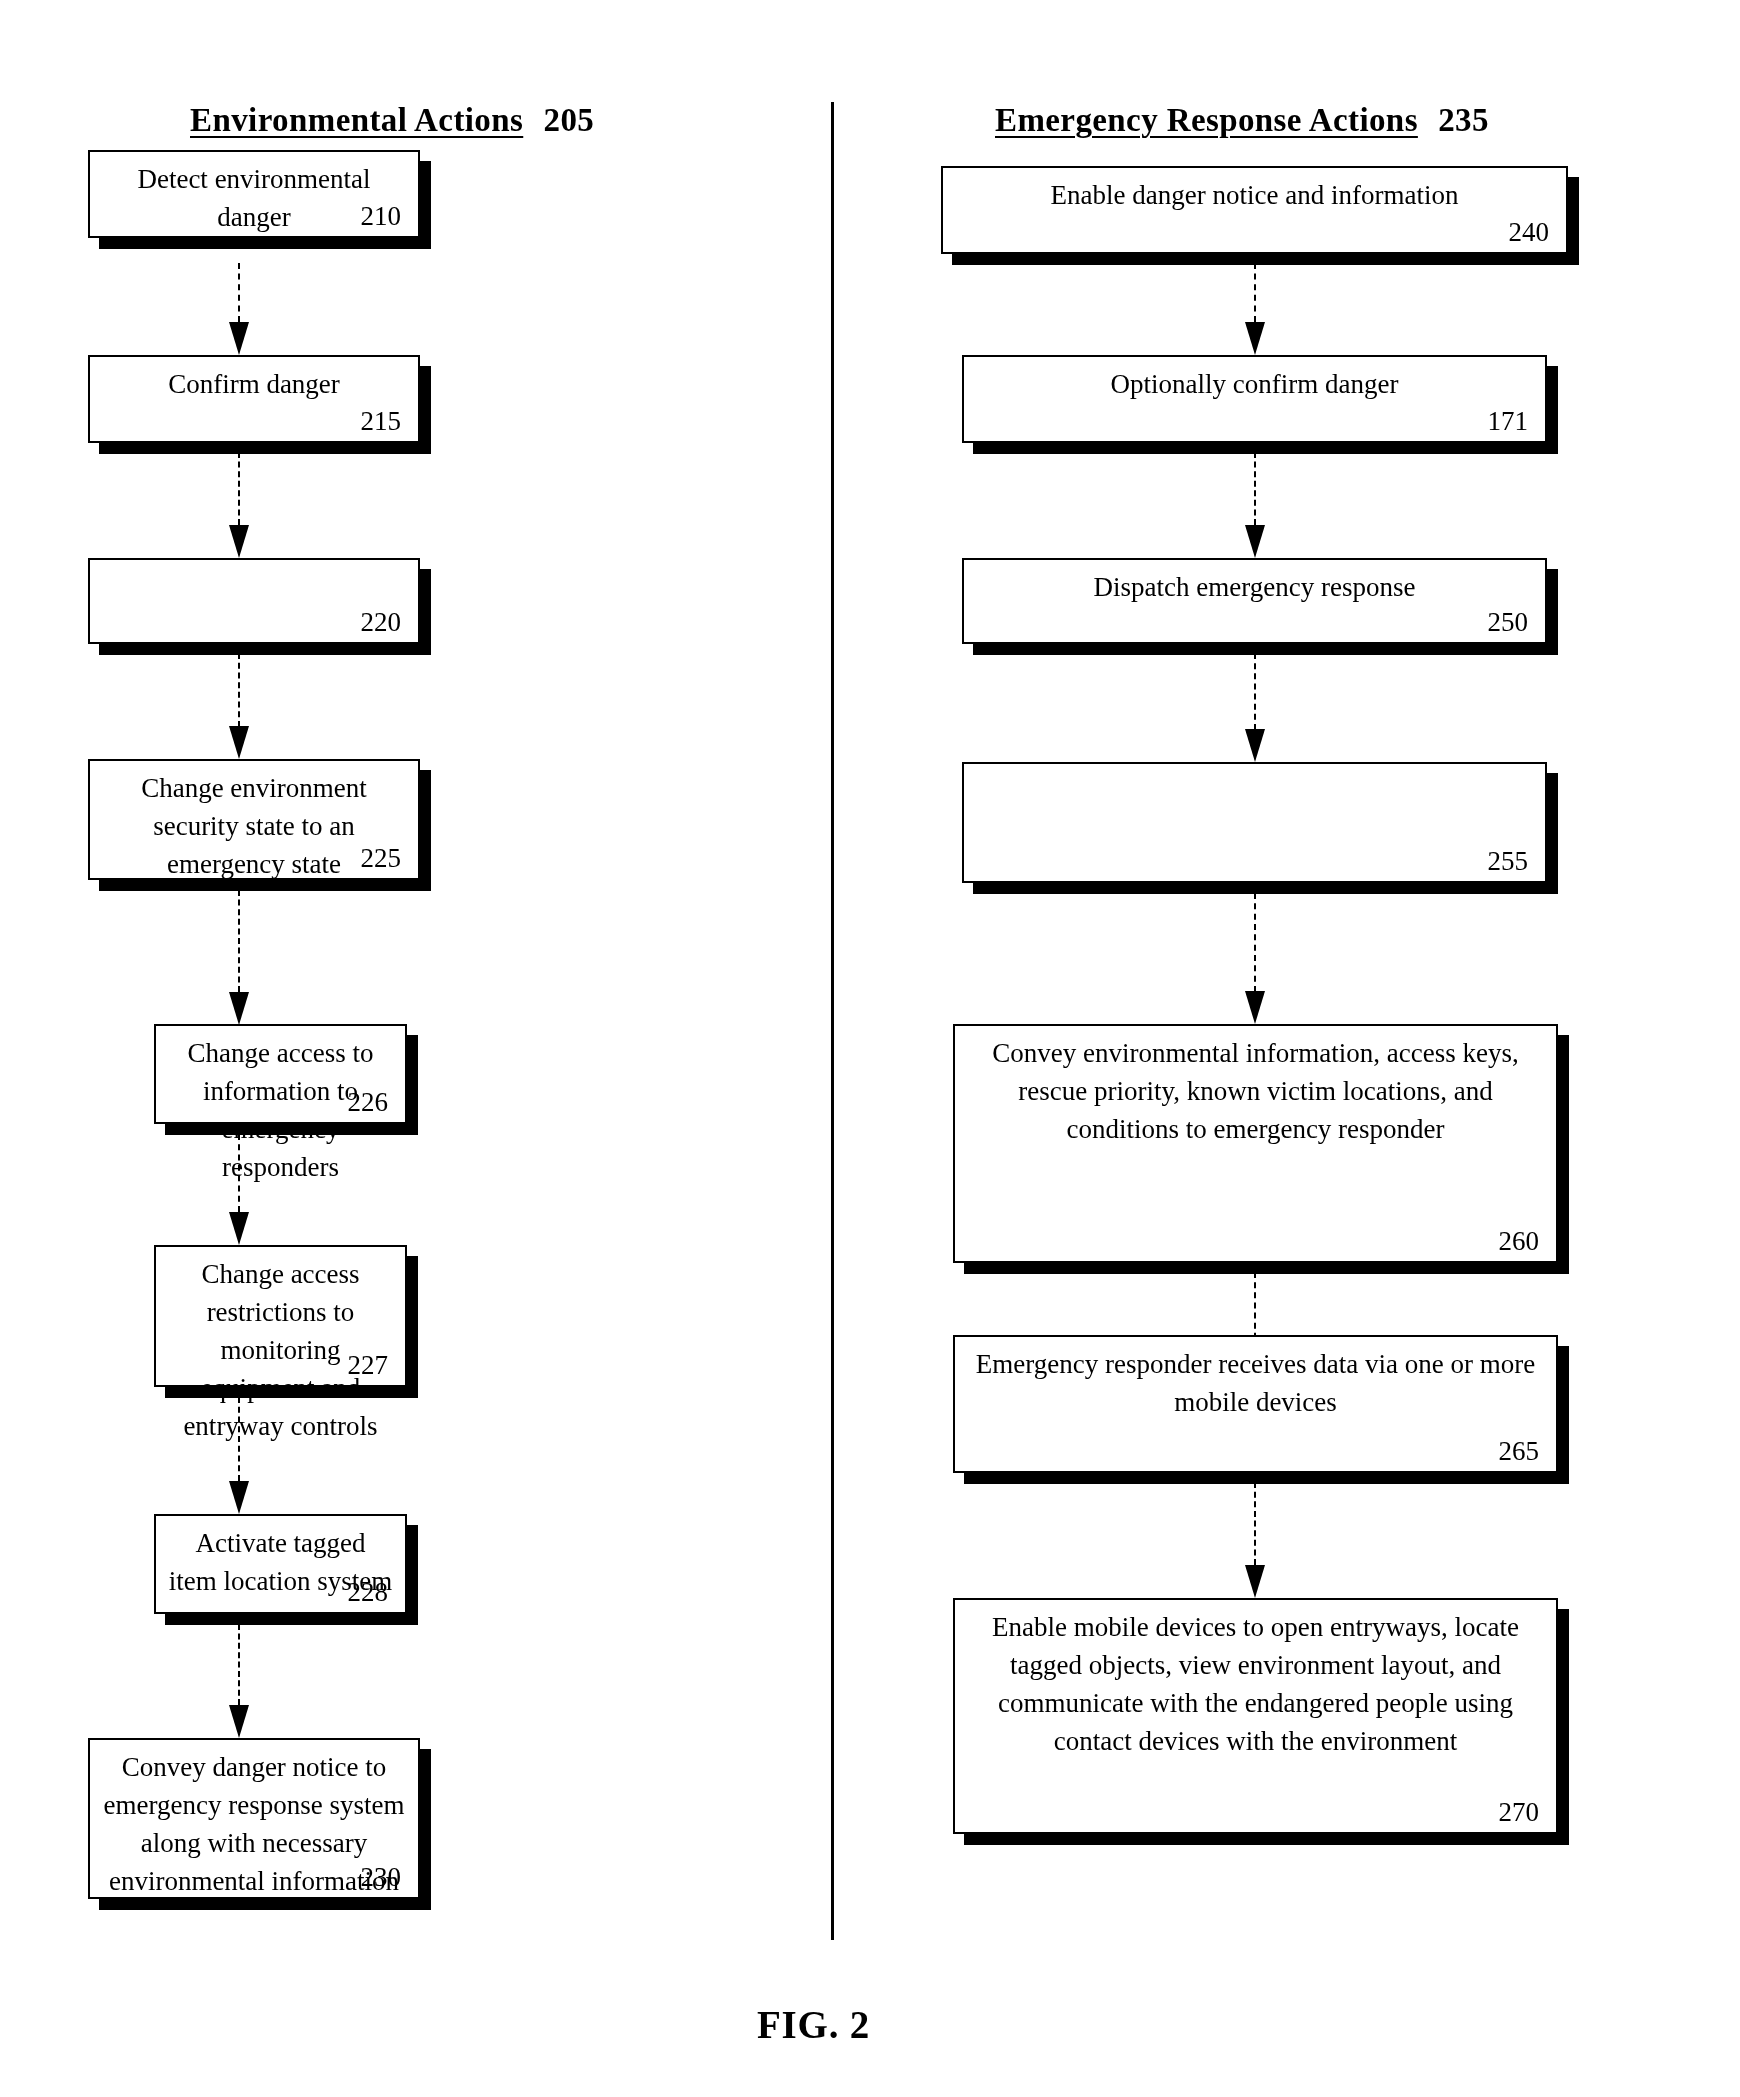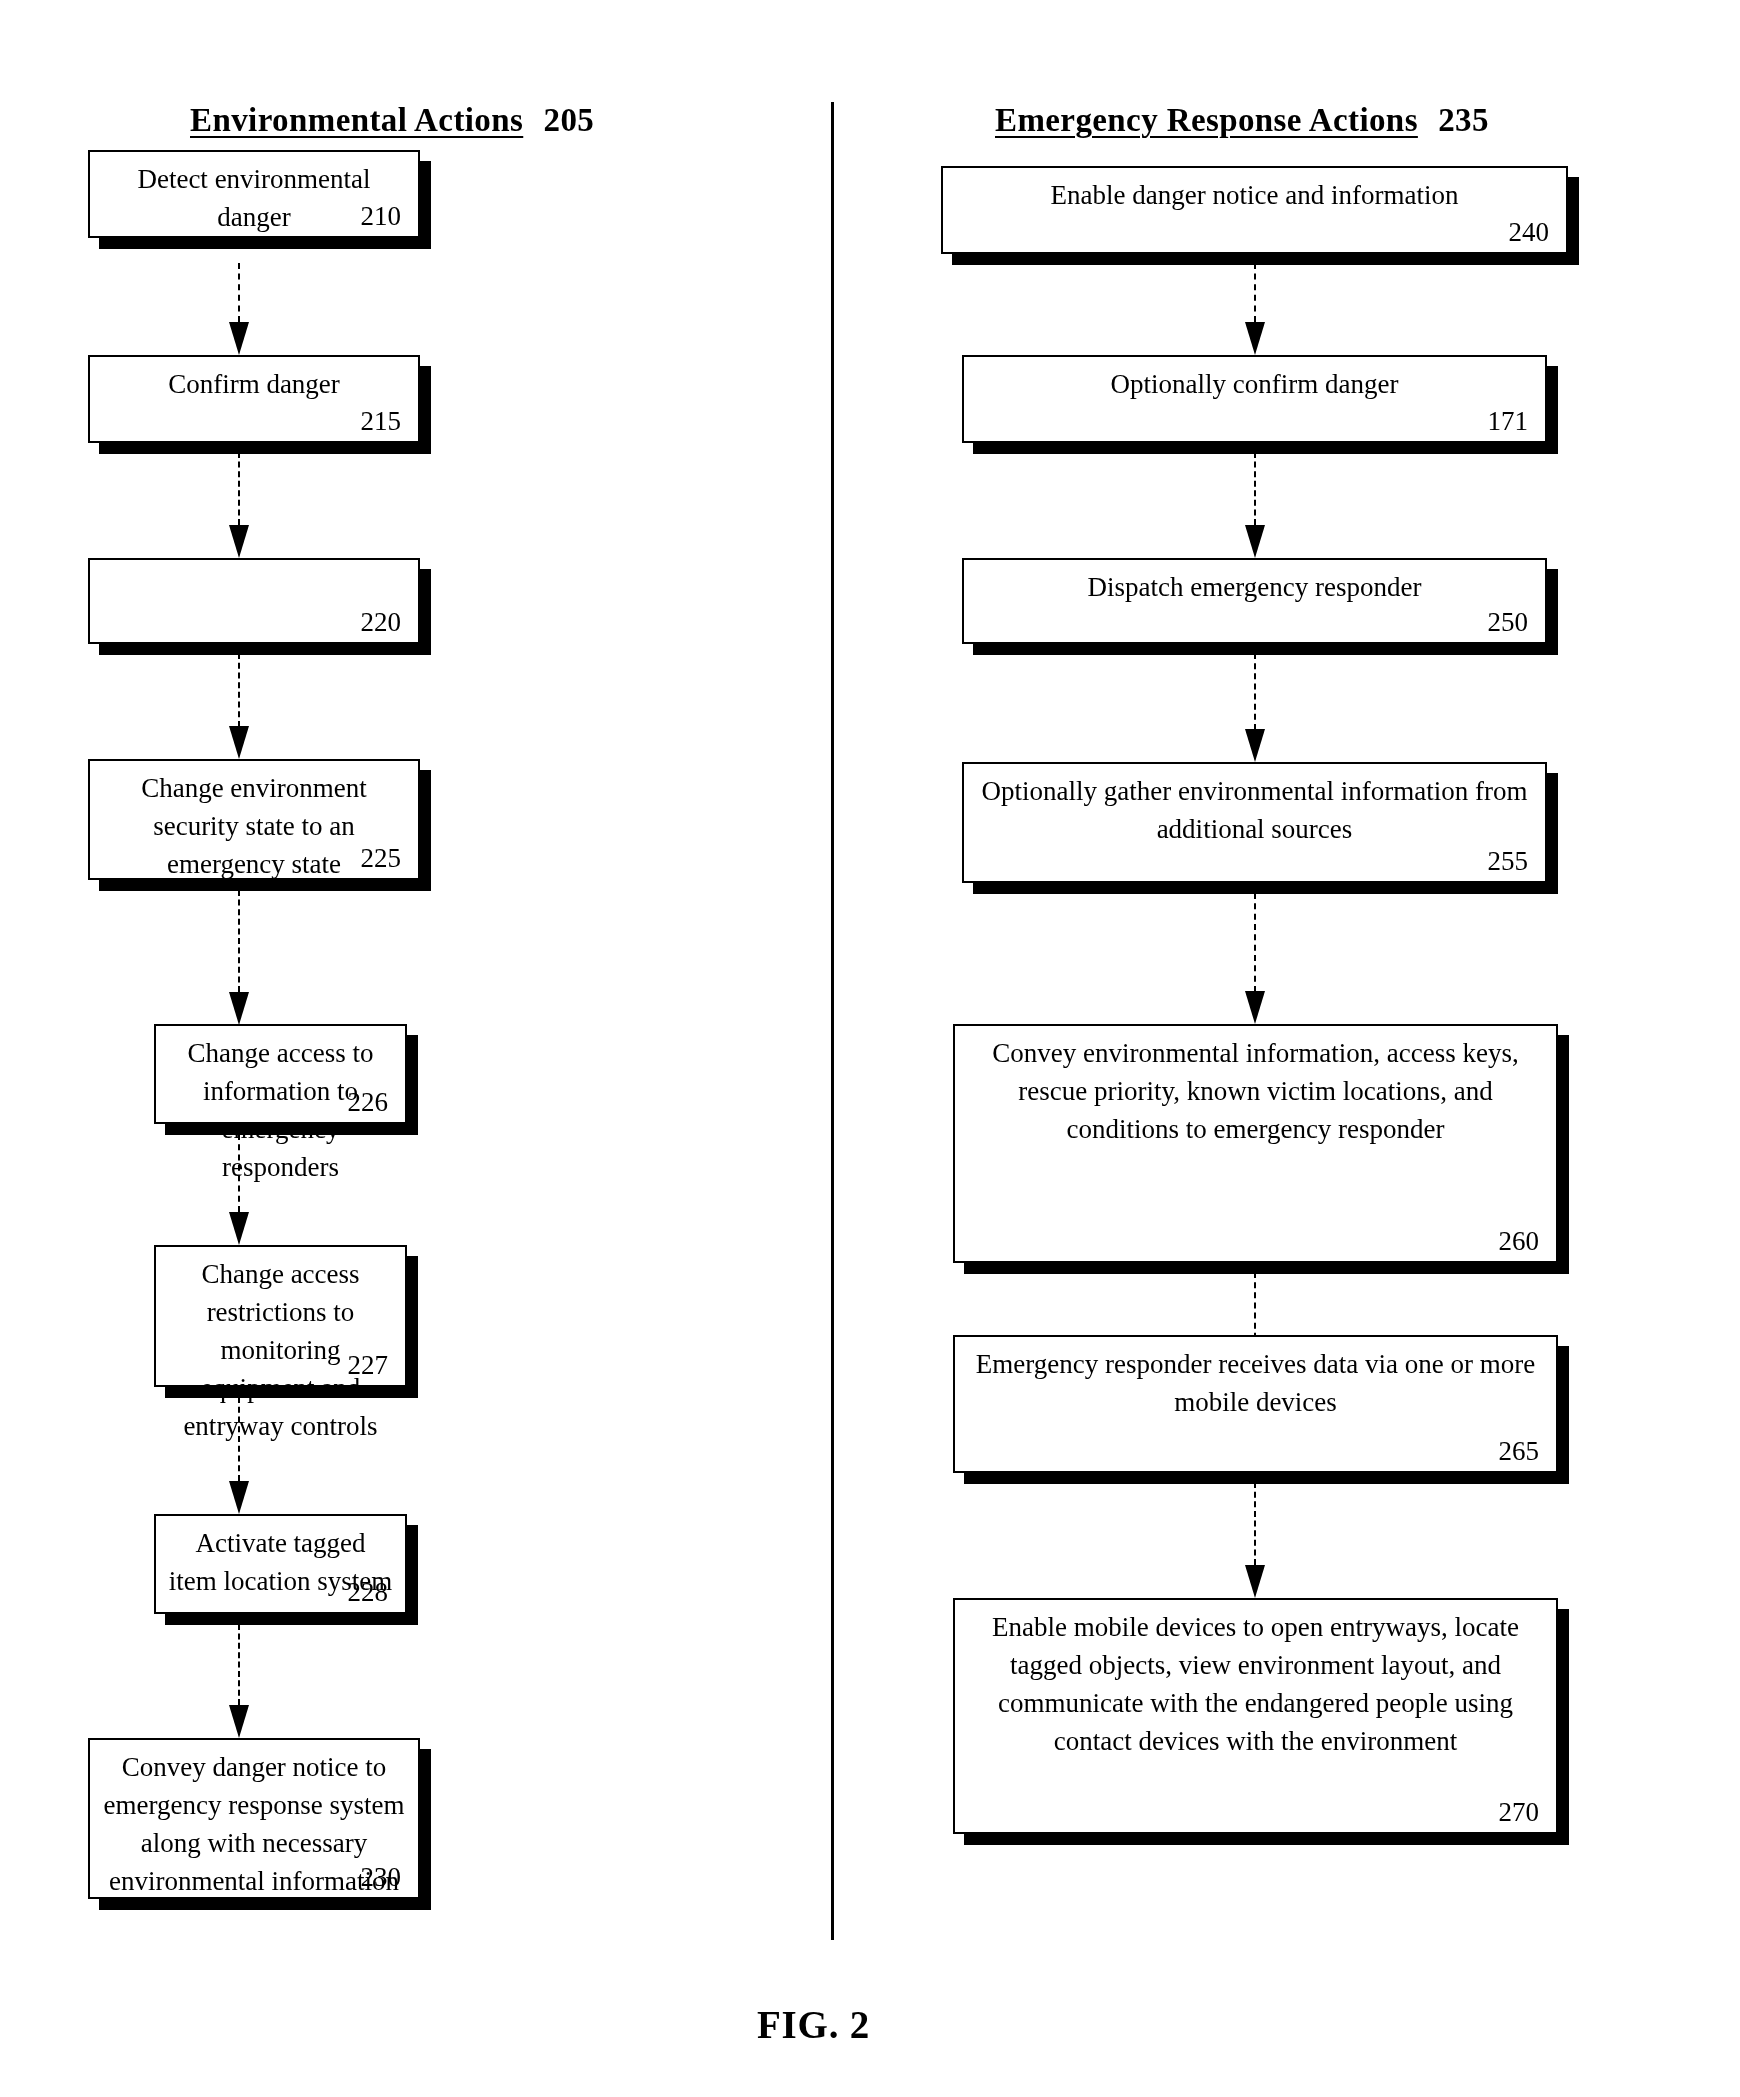--- a/index.html
+++ b/index.html
@@ -204,31 +204,30 @@
   <span class="ptext">Optionally confirm danger</span>
   <span class="pnum">171</span>
 </div>
 
 <div class="arrow" style="left:1243px; top:452px; width:23.5px; height:106px;">
   <span class="stem" style="height:73px;"></span>
   <span class="head"></span>
 </div>
 
 <div class="pbox" style="left:962px; top:558px; width:585px; height:86px;">
-  <span class="ptext">Dispatch emergency responder</span>
+  <span class="ptext">Dispatch emergency response</span>
   <span class="pnum">250</span>
 </div>
 
 <div class="arrow" style="left:1243px; top:653px; width:23.5px; height:109px;">
   <span class="stem" style="height:77px;"></span>
   <span class="head"></span>
 </div>
 
 <div class="pbox" style="left:962px; top:762px; width:585px; height:121px;">
-  <span class="ptext">Optionally gather environmental information from additional sources</span>
   <span class="pnum">255</span>
 </div>
 
 <div class="arrow" style="left:1243px; top:893px; width:23.5px; height:131px;">
   <span class="stem" style="height:99px;"></span>
   <span class="head"></span>
 </div>
 
 <div class="pbox" style="left:953px; top:1024px; width:605px; height:239px;">
   <span class="ptext">Convey environmental information, access keys, rescue priority, known victim locations, and conditions to emergency responder</span>

